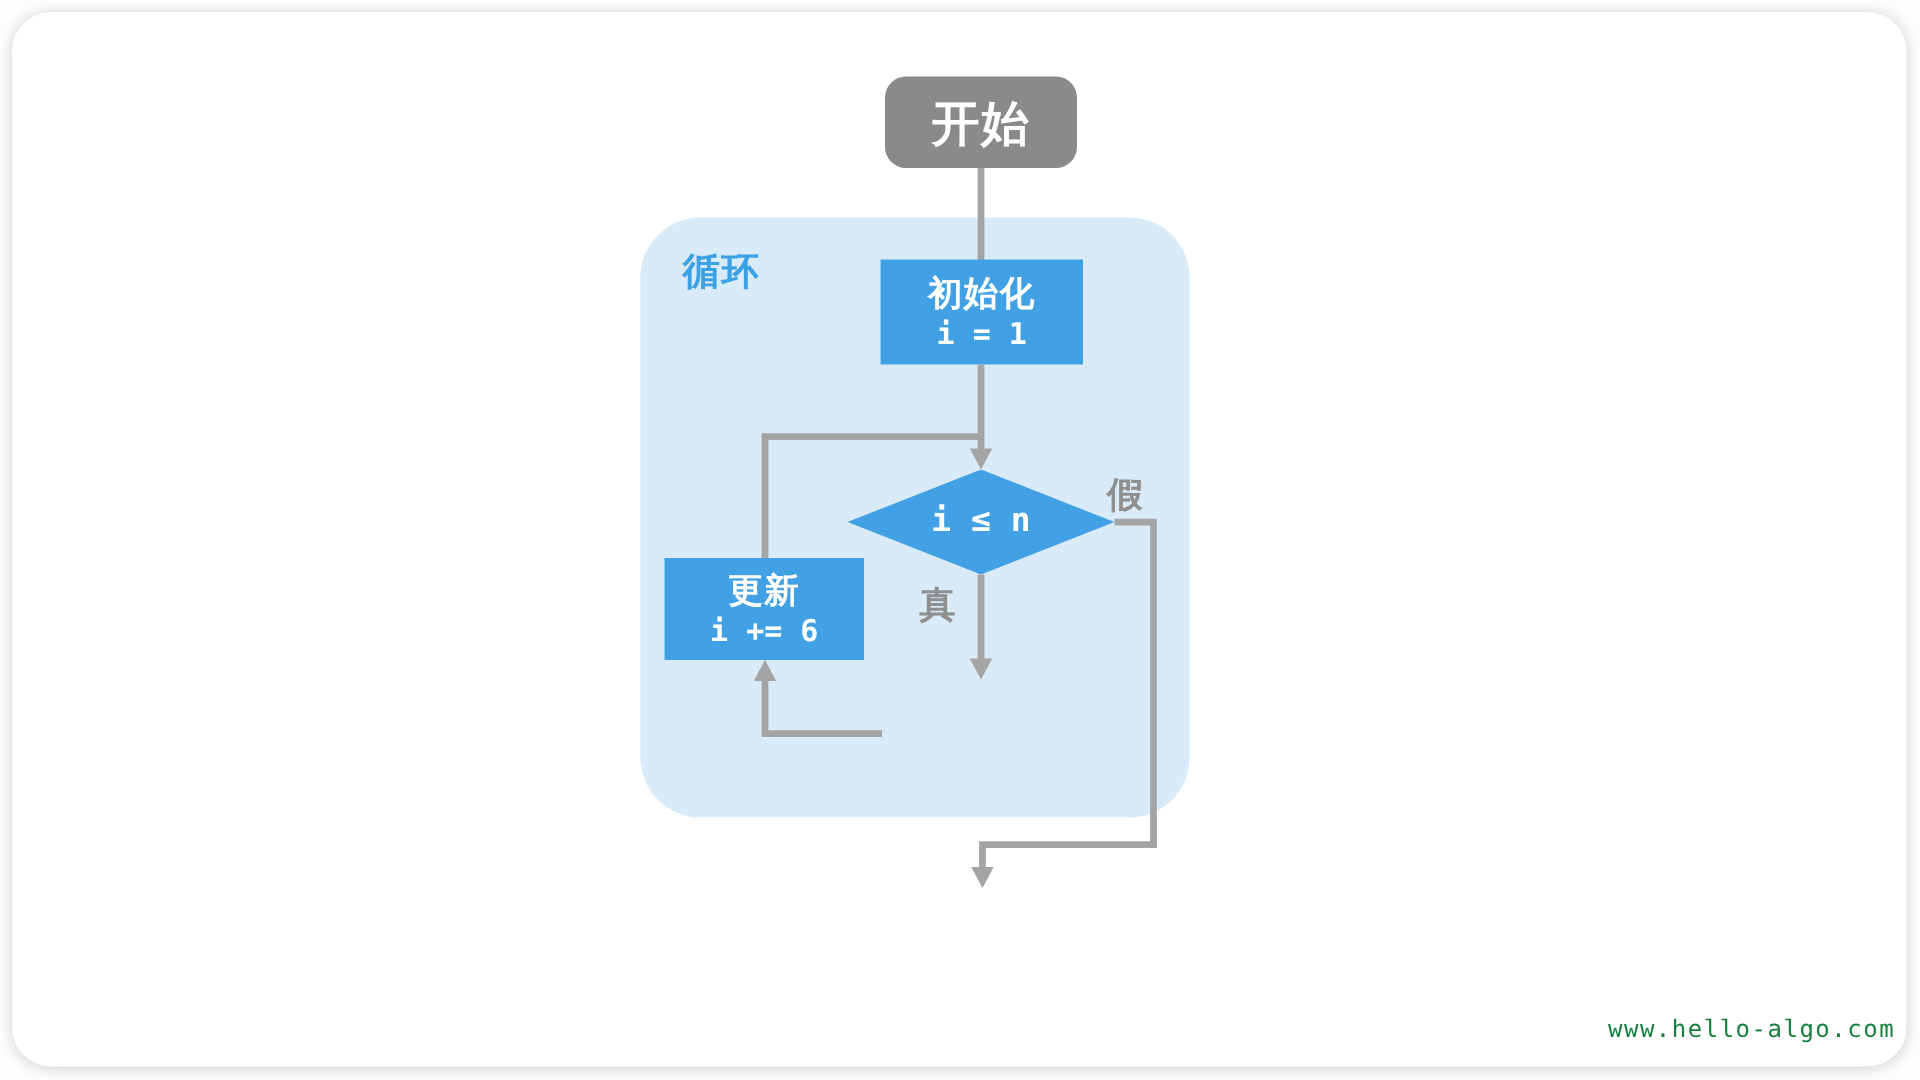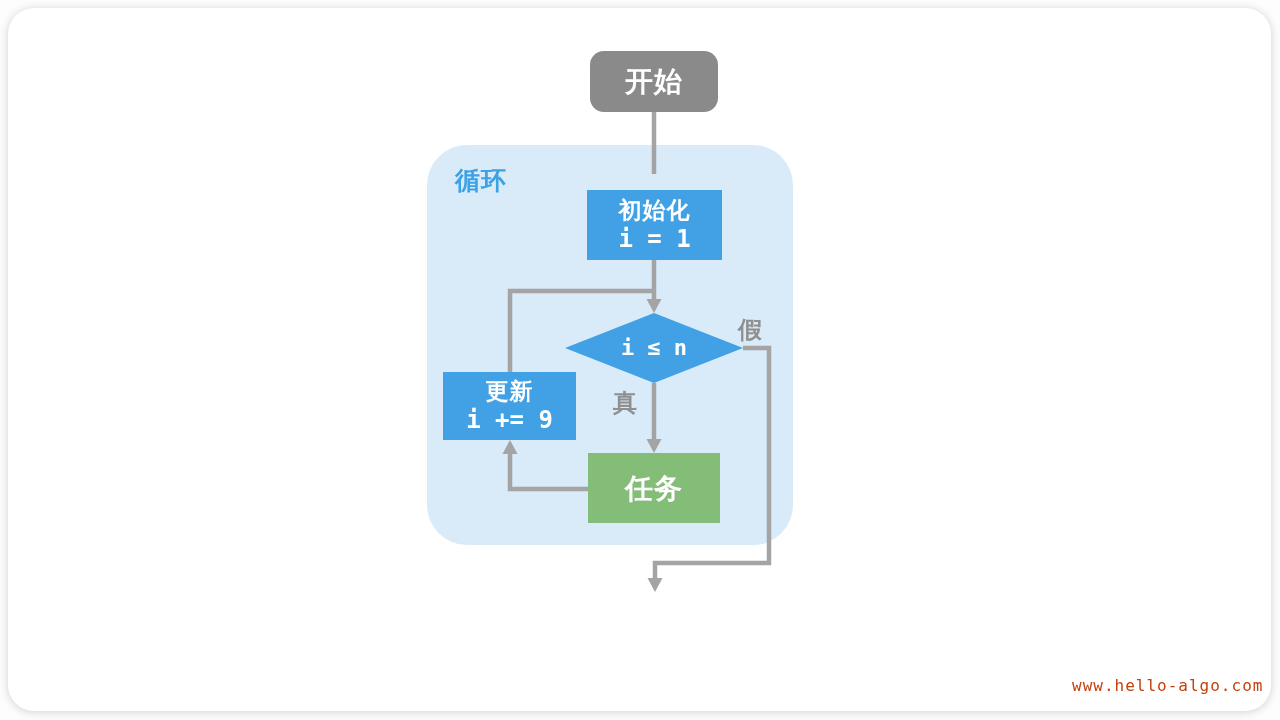--- a/index.html
+++ b/index.html
@@ -27,24 +27,24 @@
     position: absolute;
     display: flex;
     flex-direction: column;
     align-items: center;
     justify-content: center;
     color: #ffffff;
     font-weight: bold;
     z-index: 3;
     line-height: 1.25;
   }
-  .node .cjk { font-size: 28px; letter-spacing: 1px; }
+  .node .cjk { font-size: 32px; letter-spacing: 1px; }
   .node .code {
     font-family: "DejaVu Sans Mono", monospace;
-    font-size: 24px;
+    font-size: 20px;
     font-weight: bold;
     letter-spacing: 0;
   }
   .terminal {
     background: var(--box-gray, #8A8A8A);
     border-radius: 14px;
   }
   .process-blue { background: var(--box-blue, #42A1E4); }
   .process-green { background: var(--box-green, #83BD77); }
   .diamond {
@@ -85,21 +85,21 @@
     fill: none;
     stroke: var(--arrow-gray, #A4A4A4);
     stroke-width: 4.5;
   }
   #connectors polygon { fill: var(--arrow-gray, #A4A4A4); }
   .watermark {
     position: absolute;
     left: 1072px; top: 676px;
     font-family: "DejaVu Sans Mono", monospace;
     font-size: 16px;
-    color: #c2410c;
+    color: #15803d;
     z-index: 3;
     letter-spacing: 1px;
   }
 </style>
 </head>
 <body>
 
 <div id="stage">
 
   <div class="card"></div>
@@ -117,37 +117,34 @@
     <path d="M588 489 L510 489 L510 452"></path>
     <polygon points="510,440 502.5,454 517.5,454"></polygon>
     <path d="M743 348 L769 348 L769 563 L655 563 L655 580"></path>
     <polygon points="655,592 647.5,578 662.5,578"></polygon>
   </svg>
 
   <div class="node terminal" style="left:590px; top:51px; width:128px; height:61px;">
     <span class="cjk">开始</span>
   </div>
 
-  <div class="node process-blue" style="left:587px; top:173px; width:135px; height:70px;margin-top:17px;">
+  <div class="node process-blue" style="left:587px; top:173px; width:135px; height:70px;">
     <span class="cjk" style="font-size:23px;">初始化</span>
     <span class="code">i = 1</span>
   </div>
 
   <div class="node diamond" style="left:565px; top:313px; width:178px; height:70px;">
     <span class="code" style="font-size:22px;text-align:right;">i ≤ n</span>
   </div>
 
   <div class="branch-label" style="left:738px; top:314px;">假</div>
   <div class="branch-label" style="left:613px; top:387px;">真</div>
 
   <div class="node process-blue" style="left:443px; top:372px; width:133px; height:68px;">
     <span class="cjk" style="font-size:23px;">更新</span>
-    <span class="code">i += 9</span>
+    <span class="code">i += 6</span>
   </div>
 
-  <div class="node process-green" style="left:588px; top:453px; width:132px; height:70px;">
-    <span class="cjk">任务</span>
-  </div>
 
 
   <div class="watermark">www.hello-algo.com</div>
 
 </div>
 
 </body></html>

